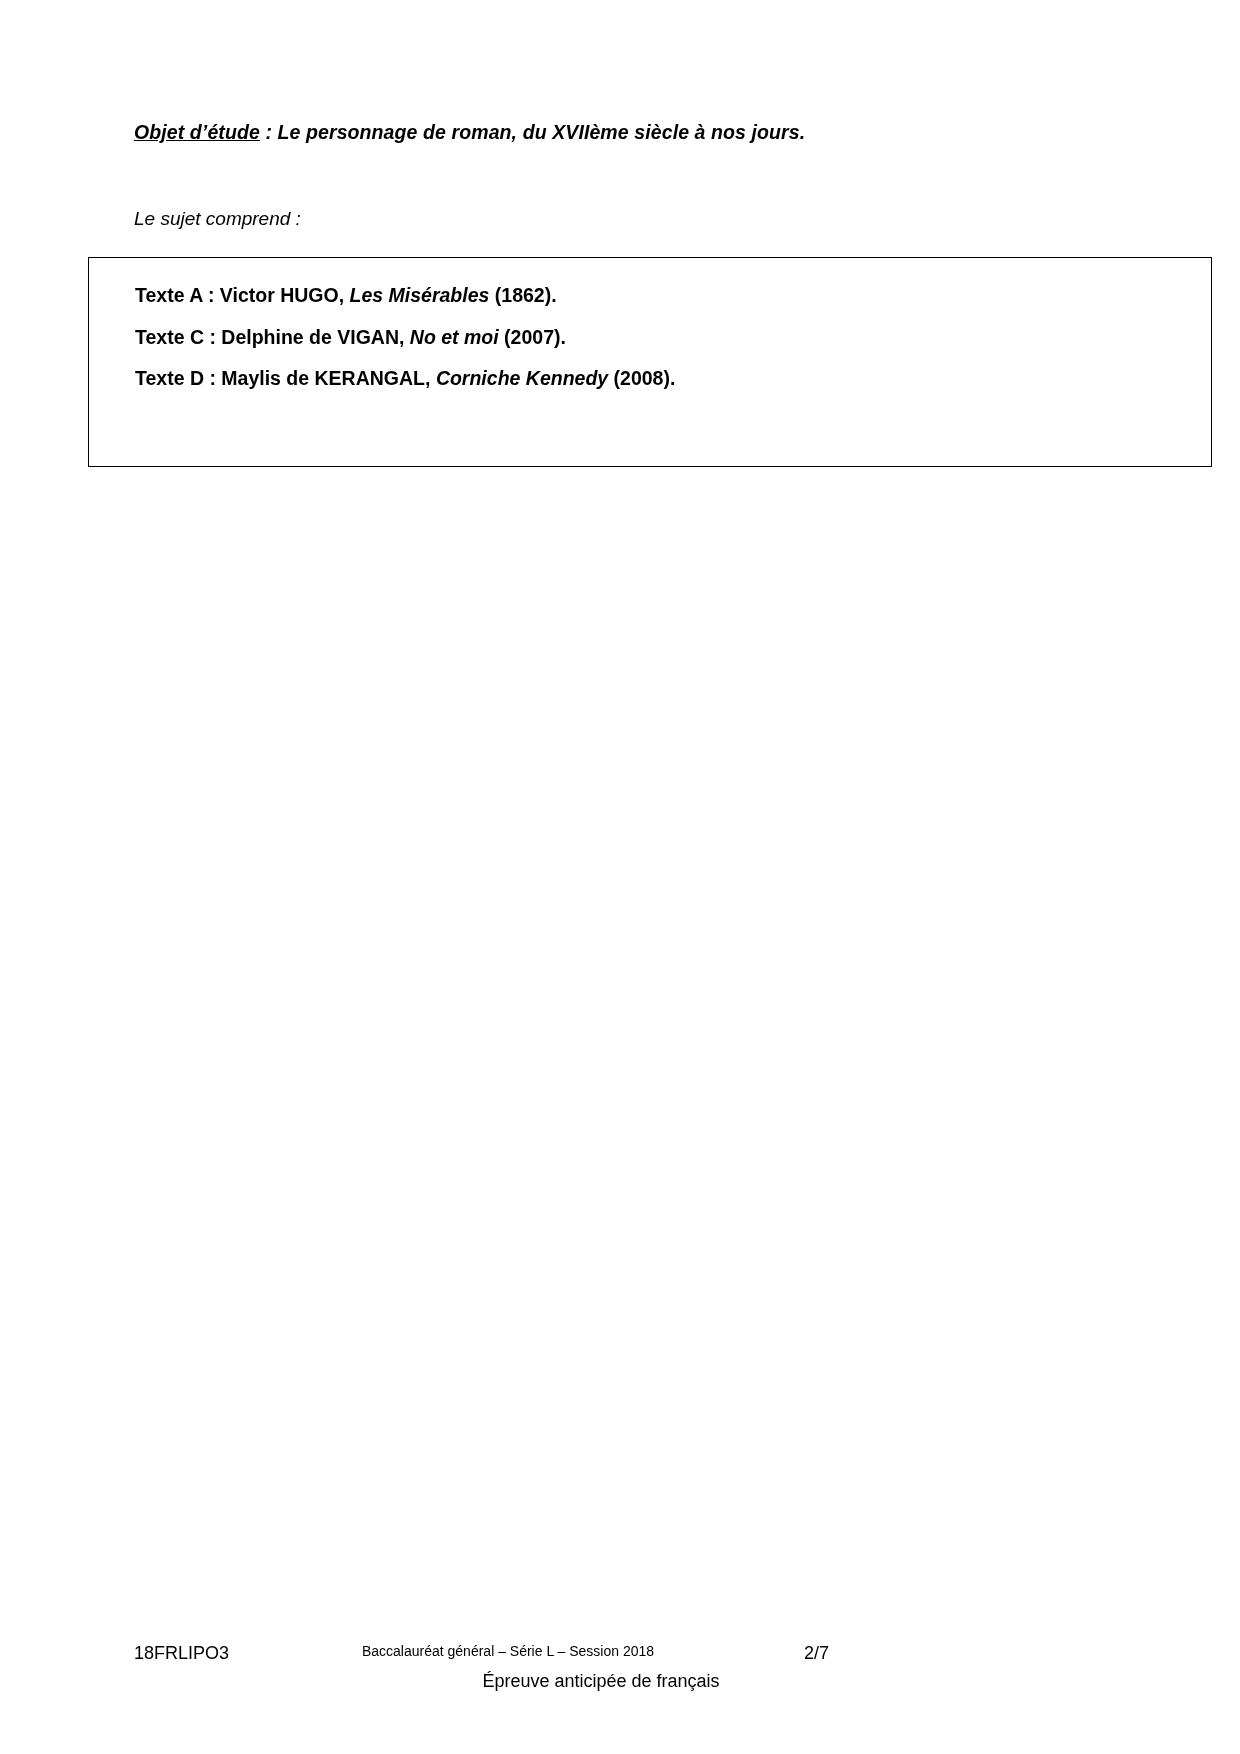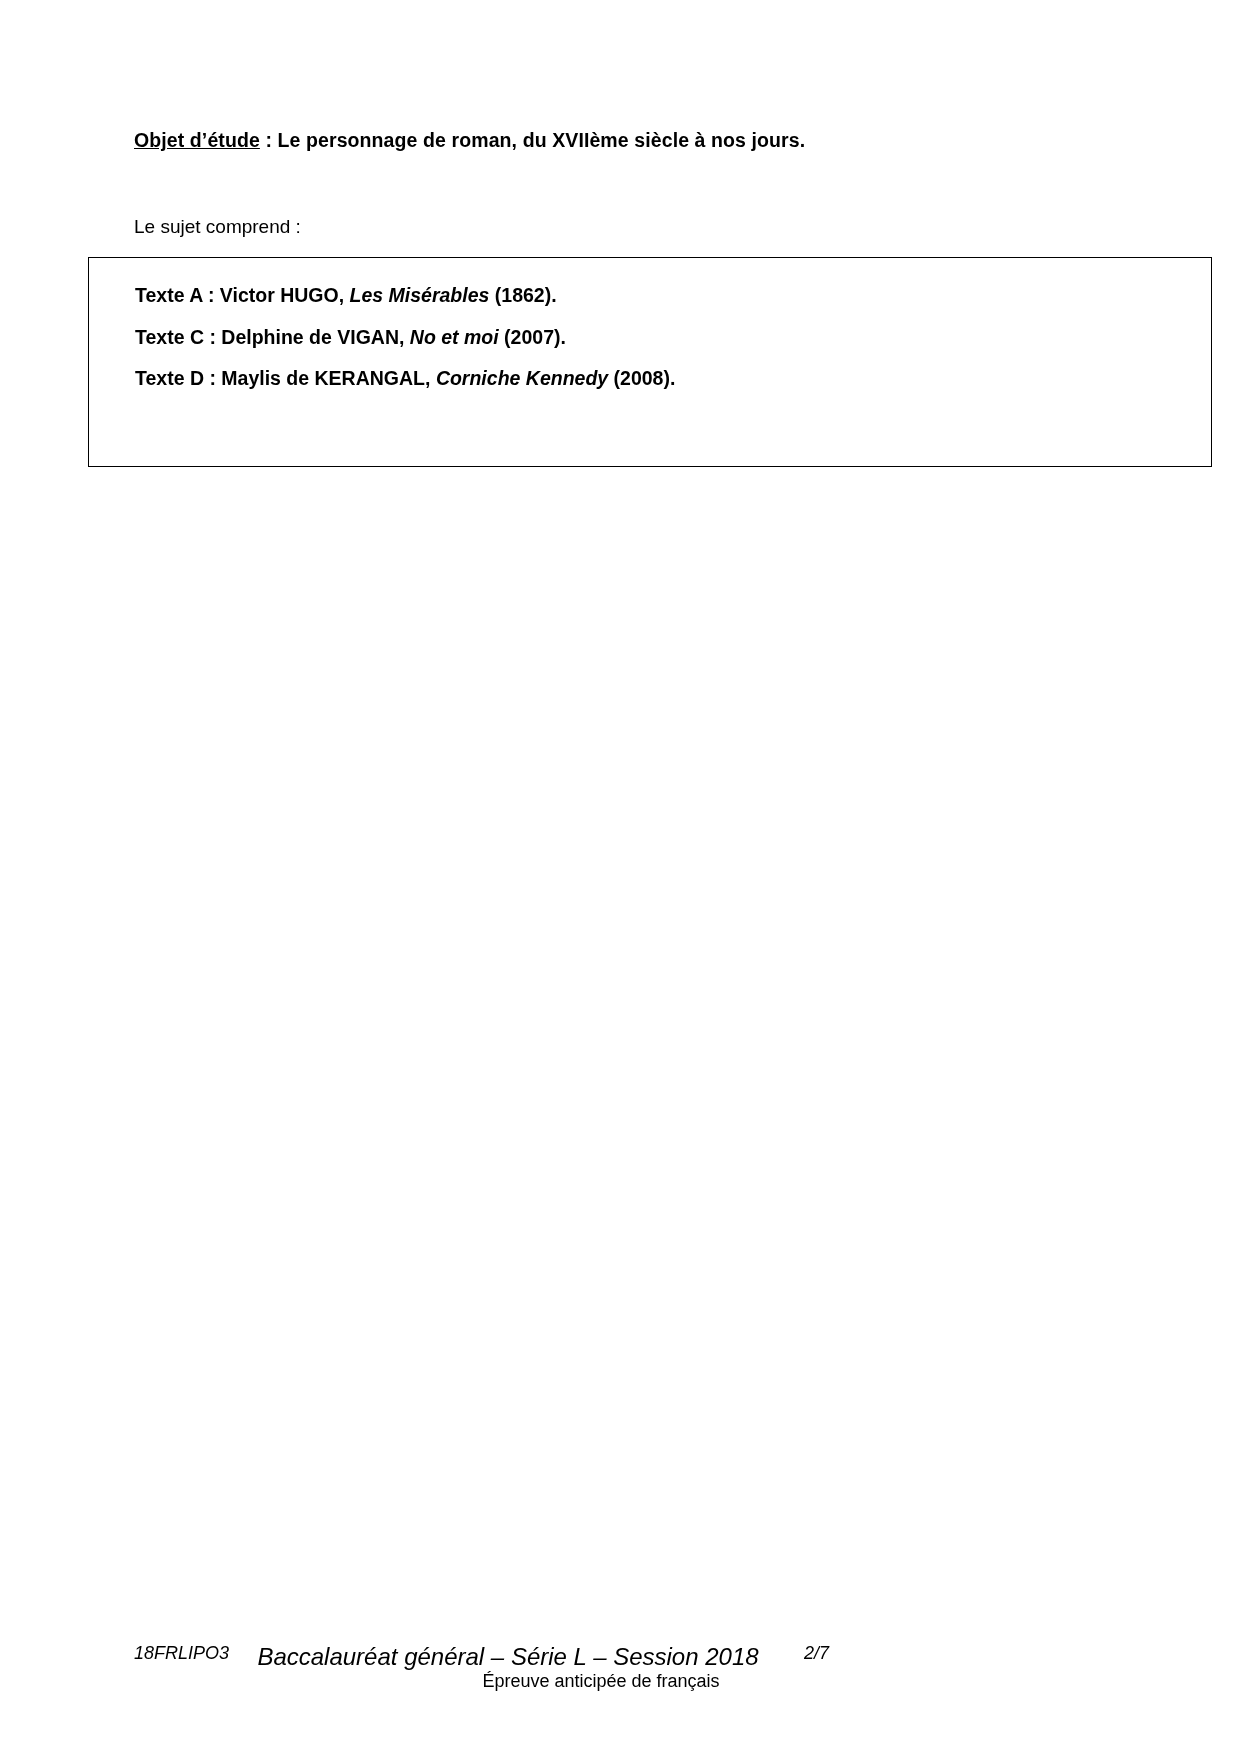--- a/index.html
+++ b/index.html
@@ -15,22 +15,23 @@
     color: #000000;
     -webkit-font-smoothing: antialiased;
   }
   .page {
     position: absolute;
     inset: 0;
   }
   .content {
     position: absolute;
     left: 134px;
-    top: 128px;
+    top: 120px;
     width: 890px;
+    font-style: italic;
   }
   .objet-line {
     font-size: 19.5px;
     font-weight: bold;
     line-height: 1.3;
     margin: 0 0 0 0;
     letter-spacing: 0.1px;
   }
   .objet-line .underline {
     text-decoration: underline;
@@ -70,35 +71,34 @@
     position: absolute;
     left: 0;
     right: 0;
     bottom: 62px;
     width: 100%;
   }
   .footer-row {
     position: relative;
     width: 1016px;
     height: 26px;
-    font-style: italic;
   }
   .footer-code {
     position: absolute;
     left: 134px;
     top: 0;
     font-size: 18px;
   }
   .footer-center {
     position: absolute;
     left: 0;
     right: 0;
     top: 0;
     text-align: center;
-    font-size: 24px;
+    font-size: 14px;
   }
   .footer-page {
     position: absolute;
     right: 187px;
     top: 0;
     font-size: 18px;
   }
   .footer-sub {
     text-align: center;
     font-size: 18px;

